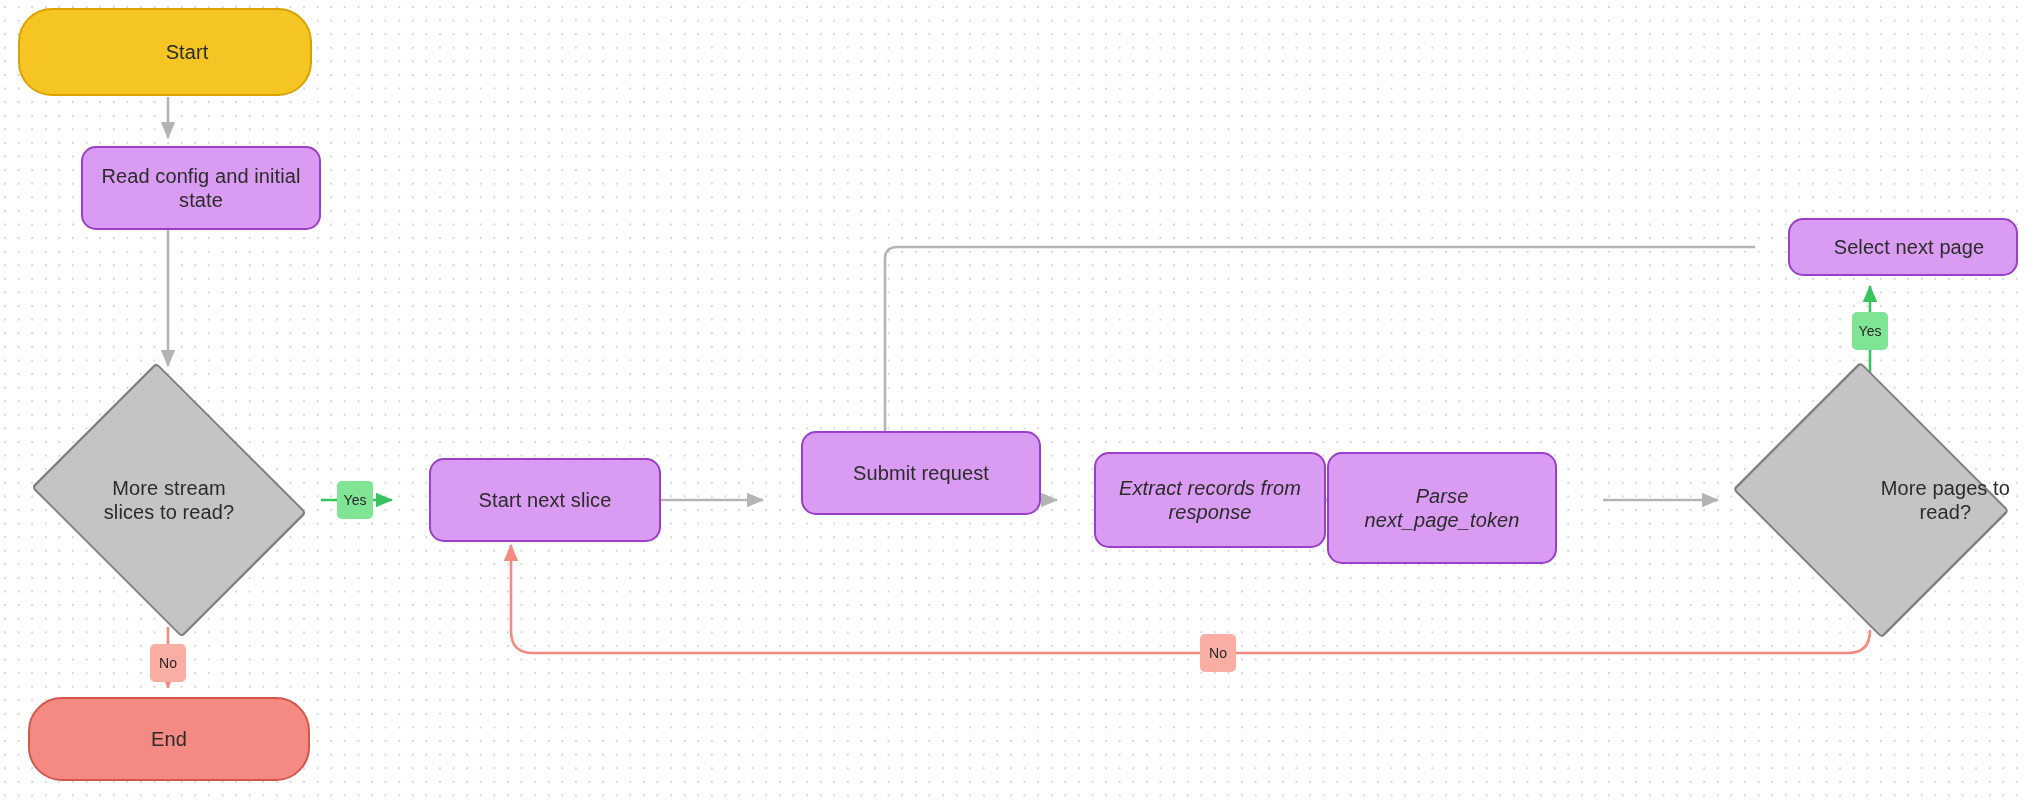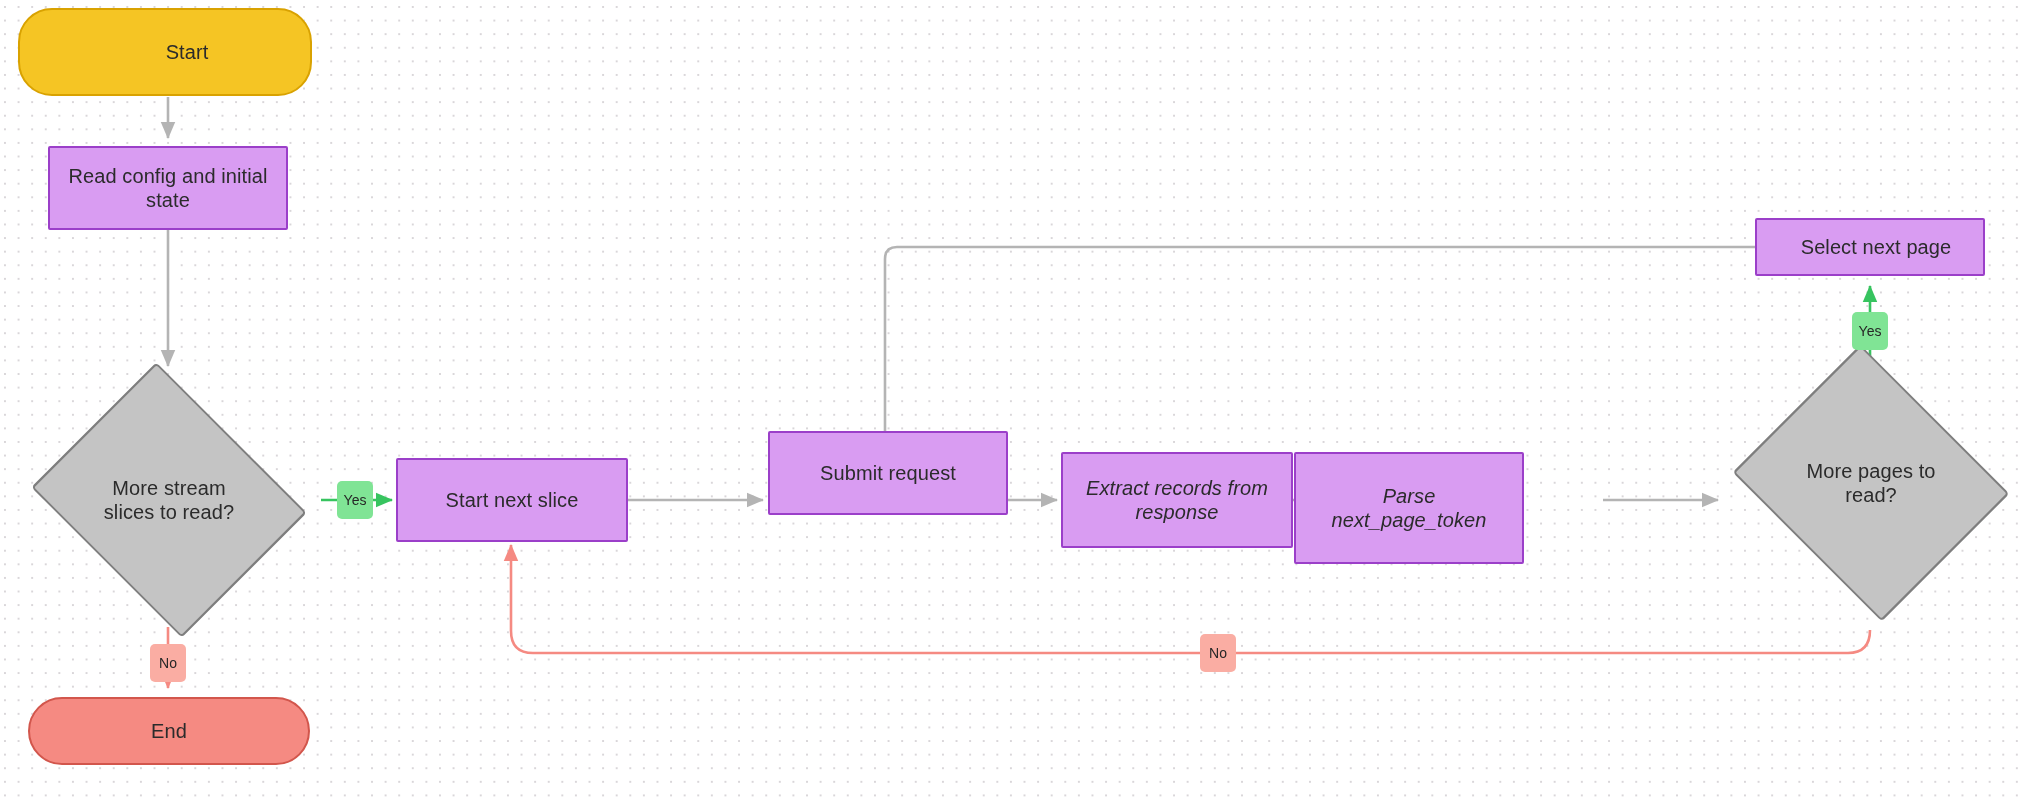--- a/index.html
+++ b/index.html
@@ -60,21 +60,22 @@
   }
   .n-end {
     background: #F58A82;
     border-color: #D2564C;
   }
 
   
   .n-process {
     background: #D99CF2;
     border: 2px solid #9B3FC9;
-    border-radius: 2px;
+    border-radius: 15px;
+    margin-left: 33px;
   }
 
   
   .n-decision {
     background: transparent;
     border: none;
   }
   .n-decision .dia {
     position: absolute;
     left: 50%; top: 50%;
@@ -153,21 +154,21 @@
 state</span>
   </div>
 
   <div class="node n-decision" style="left:18px; top:375px; width:302px; height:250px;">
     <div class="dia" style="width:190px; height:190px; margin-left:-95px; margin-top:-95px;
                 transform: rotate(45deg) scaleX(1.12) scaleY(0.93);"></div>
     <span class="label">More stream
 slices to read?</span>
   </div>
 
-  <div class="node n-terminal n-end" style="left:28px; top:697px; width:282px; height:68px;">
+  <div class="node n-terminal n-end" style="left:28px; top:697px; width:282px; height:84px;">
     <span class="label">End</span>
   </div>
 
   <div class="node n-process" style="left:396px; top:458px; width:232px; height:84px;">
     <span class="label">Start next slice</span>
   </div>
 
   <div class="node n-process" style="left:768px; top:431px; width:240px; height:84px;">
     <span class="label">Submit request</span>
   </div>
@@ -175,21 +176,21 @@
   <div class="node n-process" style="left:1061px; top:452px; width:232px; height:96px;font-style:italic;">
     <span class="label">Extract records from
 response</span>
   </div>
 
   <div class="node n-process" style="left:1294px; top:452px; width:230px; height:112px;font-style:italic;">
     <span class="label">Parse
 next_page_token</span>
   </div>
 
-  <div class="node n-decision" style="left:1722px; top:355px; width:298px; height:256px;">
+  <div class="node n-decision" style="left:1722px; top:372px; width:298px; height:256px;justify-content:flex-end;">
     <div class="dia" style="width:190px; height:190px; margin-left:-95px; margin-top:-95px;
                 transform: rotate(45deg) scaleX(1.11) scaleY(0.95);"></div>
     <span class="label">More pages to
 read?</span>
   </div>
 
   <div class="node n-process" style="left:1755px; top:218px; width:230px; height:58px;padding-left:12px;">
     <span class="label">Select next page</span>
   </div>
 

